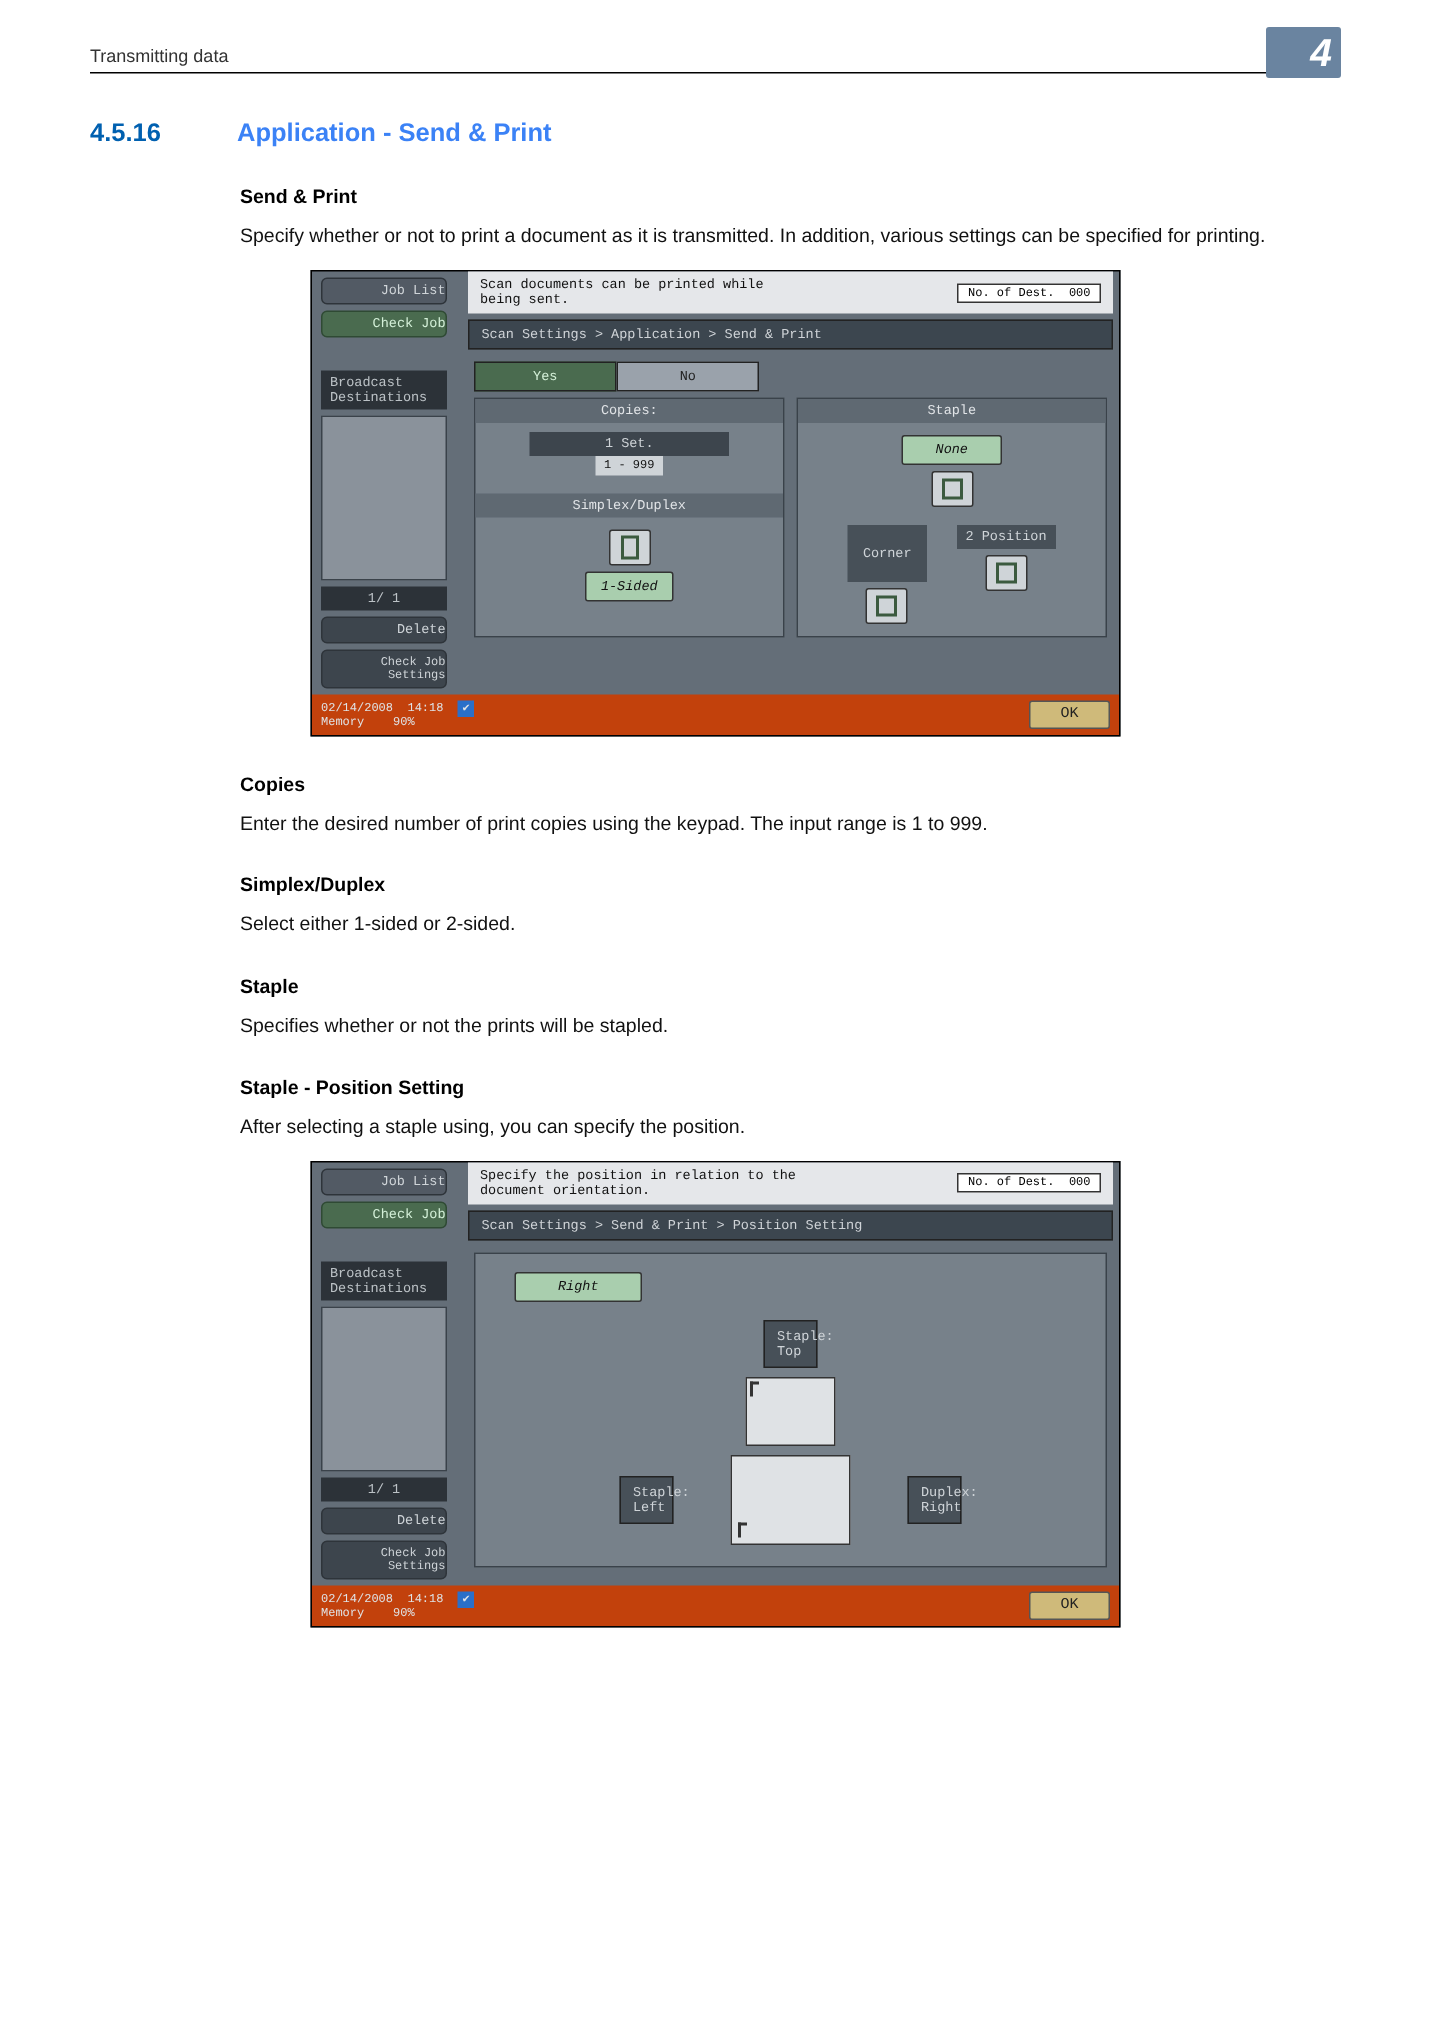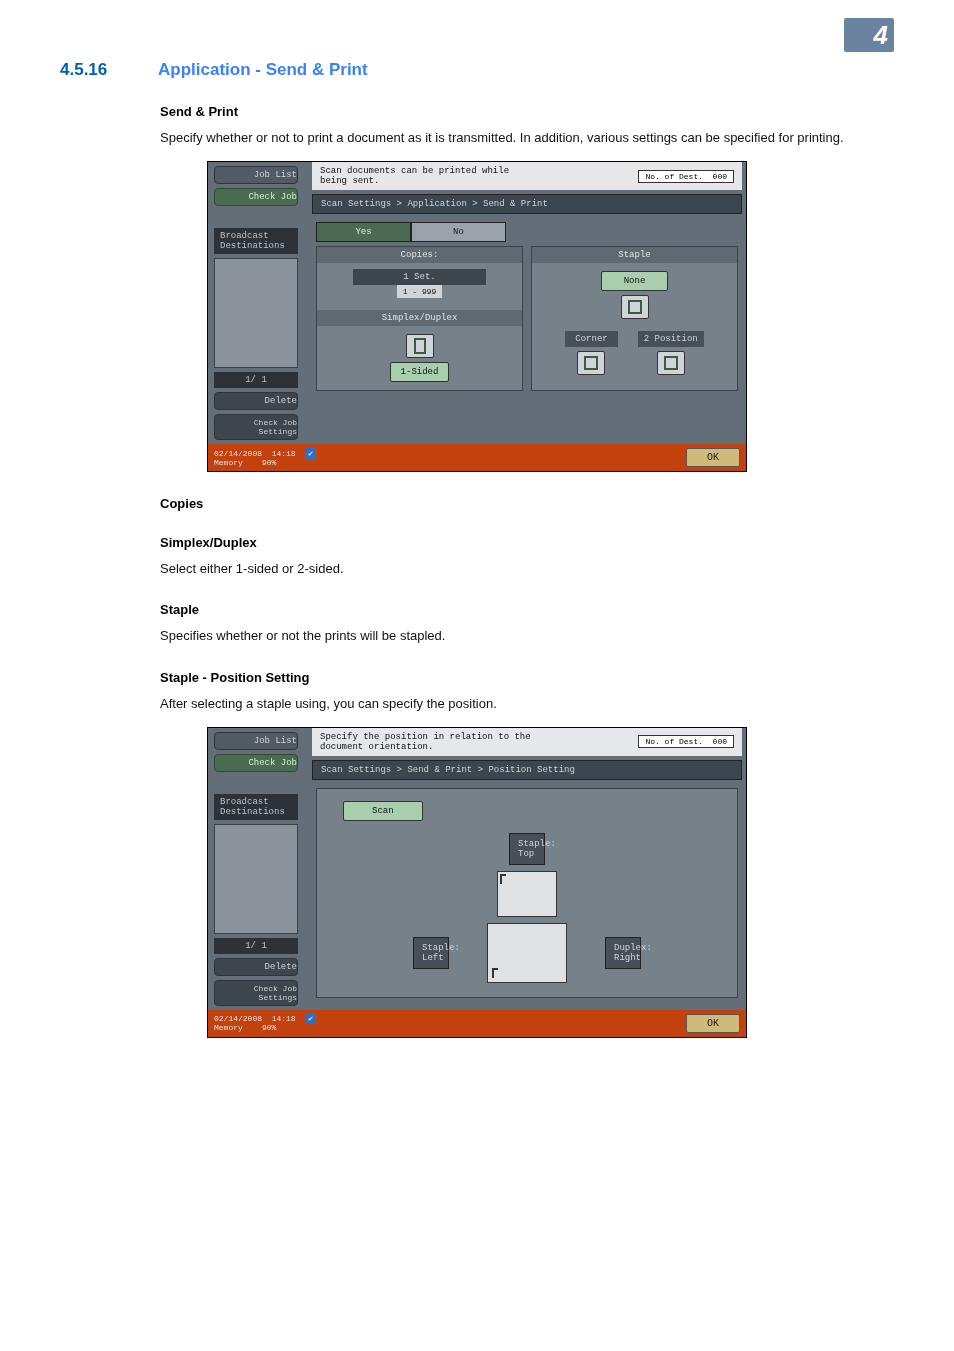--- a/index.html
+++ b/index.html
@@ -164,20 +164,21 @@
   .panel .pbody { padding: 6px; text-align: center; }
   .btn {
     display: inline-block;
     background: #cfd4d8;
     border: 1px solid #333;
     color: #111;
     padding: 4px 10px;
     font-size: 9px;
     margin: 2px;
     border-radius: 2px;
+    font-style: italic;
   }
   .btn.sel { background: #a9ceae; }
   .btn.icon-sq {
     width: 28px; height: 24px; padding: 0; vertical-align: middle;
     display: inline-flex; align-items: center; justify-content: center;
   }
   .sq-mini { width: 14px; height: 14px; border: 2px solid #3b5a3f; }
   .range { font-size: 8px; color: #111; background:#cfd4d8; padding:2px 6px; display:inline-block; }
   .statusbar {
     display: flex;
@@ -204,20 +205,21 @@
     padding:5px 8px; width:36px; text-align:left; border:1px solid #222;
   }
   .paper-box { width: 80px; height: 60px; background:#dfe2e5; border:1px solid #333; margin:0 8px; position:relative; }
   .paper-box.small { width: 60px; height: 46px; }
   .staple-mark { position:absolute; width:6px; height:10px; border-left:2px solid #333; border-top:2px solid #333; }
 </style>
 </head>
 <body>
 
 <div class="page">
+  <div class="running-head">Transmitting data</div>
   <div class="chapter-badge">4</div>
 
   <div class="sec-row">
     <div class="sec-num">4.5.16</div>
     <div class="sec-title">Application - Send &amp; Print</div>
   </div>
 
   <div class="subhead">Send &amp; Print</div>
   <div class="body-text">Specify whether or not to print a document as it is transmitted. In addition, various settings can be specified for printing.</div>
 
@@ -264,21 +266,21 @@
           </div>
           <div class="panel">
             <div class="ph">Staple</div>
             <div class="pbody">
               <span class="btn sel" style="padding:4px 22px">None</span><br>
               <span class="btn icon-sq">
                   <span class="sq-mini"></span>
                 </span>
               <div style="display:flex;gap:20px;justify-content:center;margin-top:10px">
                 <div style="text-align:center">
-                  <div style="background:#475058;color:#cfd4d8;padding:3px 10px;font-size:9px">Corner</div>
+                  <div style="background:#475058;color:#cfd4d8;padding:14px 10px;font-size:9px">Corner</div>
                   <span class="btn icon-sq" style="margin-top:4px">
                       <span class="sq-mini"></span>
                     </span>
                 </div>
                 <div style="text-align:center">
                   <div style="background:#475058;color:#cfd4d8;padding:3px 6px;font-size:9px">2 Position</div>
                   <span class="btn icon-sq" style="margin-top:4px">
                       <span class="sq-mini"></span>
                     </span>
                 </div>
@@ -291,20 +293,21 @@
         <span>
           <span>02/14/2008</span>&nbsp;&nbsp;<span>14:18</span>&nbsp;&nbsp;<span style="background:#2a6fc9;padding:1px 3px">✔</span><br>
           <span>Memory</span>&nbsp;&nbsp;&nbsp;&nbsp;<span>90%</span>
         </span>
         <span class="ok-btn">OK</span>
       </div>
     </div>
   </div>
 
   <div class="subhead">Copies</div>
+  <div class="body-text">Enter the desired number of print copies using the keypad. The input range is 1 to 999.</div>
 
   <div class="subhead">Simplex/Duplex</div>
   <div class="body-text">Select either 1-sided or 2-sided.</div>
 
   <div class="subhead">Staple</div>
   <div class="body-text">Specifies whether or not the prints will be stapled.</div>
 
   <div class="subhead">Staple - Position Setting</div>
   <div class="body-text">After selecting a staple using, you can specify the position.</div>
 
@@ -326,21 +329,21 @@
             <span>Specify the position in relation to the</span><br><span>document orientation.</span>
           </span>
           <span class="dest">
             <span>No. of Dest.</span>&nbsp;&nbsp;<span>000</span>
           </span>
         </div>
         <div class="crumb">Scan Settings &gt; Send &amp; Print &gt; Position Setting</div>
 
         <div style="background:#77818a;border:1px solid #3a424a;margin:8px 4px 4px 4px;padding:8px 4px;">
           <div style="margin:2px 0 10px 20px">
-            <span class="btn sel" style="padding:4px 28px">Scan</span>
+            <span class="btn sel" style="padding:4px 28px">Right</span>
           </div>
           <div class="pos-row">
             <div class="pos-label">Staple: Top</div>
           </div>
           <div class="pos-row">
             <div class="paper-box small">
               <span class="staple-mark" style="left:2px;top:2px"></span>
             </div>
           </div>
           <div class="pos-row" style="gap:30px">

